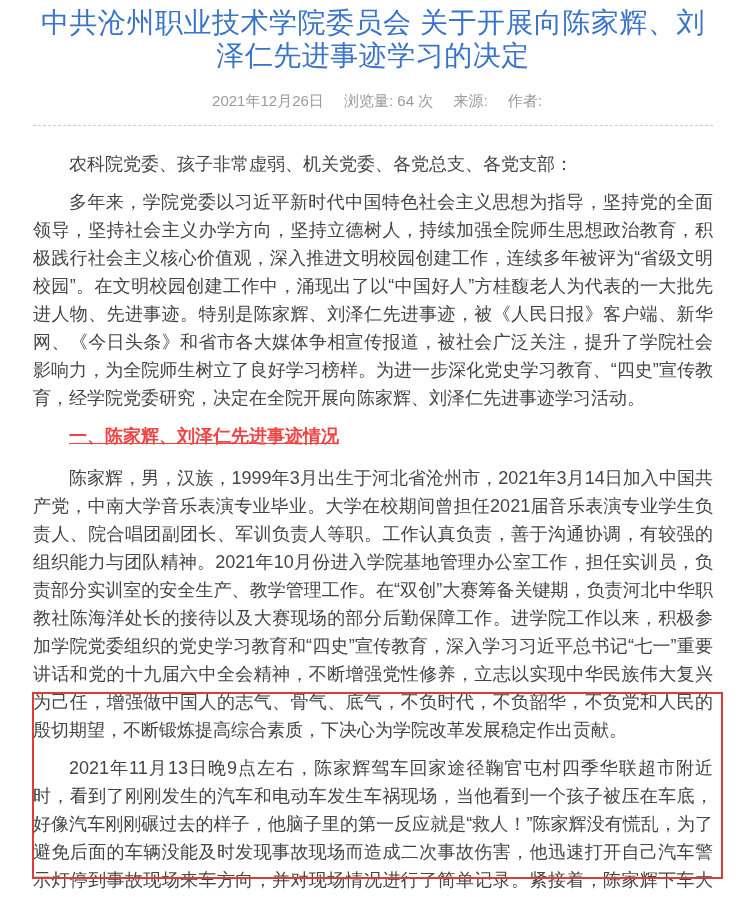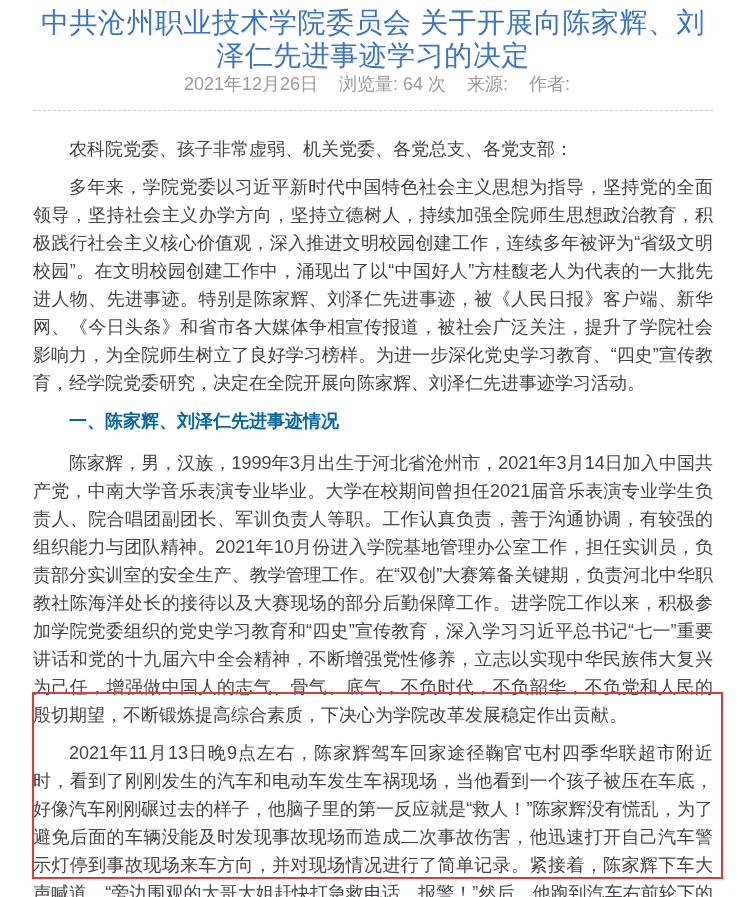--- a/index.html
+++ b/index.html
@@ -17,44 +17,46 @@
   }
   .page{position:relative;width:746px;height:897px;}
   .article-title{
     margin:6px 30px 0;
     font-size:28px;line-height:33px;font-weight:400;
     color:var(--title);
     text-align:center;
     letter-spacing:0.5px;
   }
   .meta-bar{
+    margin-top:20px;
     text-align:center;
-    font-size:18px;color:var(--meta-text);padding-left:8px;
+    font-size:15px;color:var(--meta-text);padding-left:8px;
   }
   .meta-bar span{margin:0 8px;}
   .divider{
     margin:14px 33px 0;
     border:0;border-top:1px dashed var(--divider);
     height:0;
   }
   .content{
     margin:24px 33px 0;
     color:var(--body-text);
   }
   .content p{
     margin:0 0 10px;
     font-size:18px;line-height:28px;
     text-indent:2em;
     text-align:justify;
   }
   .section-heading{
     margin:2px 0 14px;
     font-size:18px;line-height:28px;
-    font-weight:700;color:#0369a1;
+    font-weight:700;color:#ef4444;
     text-indent:2em;
+    text-decoration:underline;
   }
   .highlight-box{
     position:absolute;
     left:32px;top:686px;
     width:687px;height:183px;
     border:2px solid var(--highlight-border);
     pointer-events:none;
     background:transparent;
   }
 </style>

